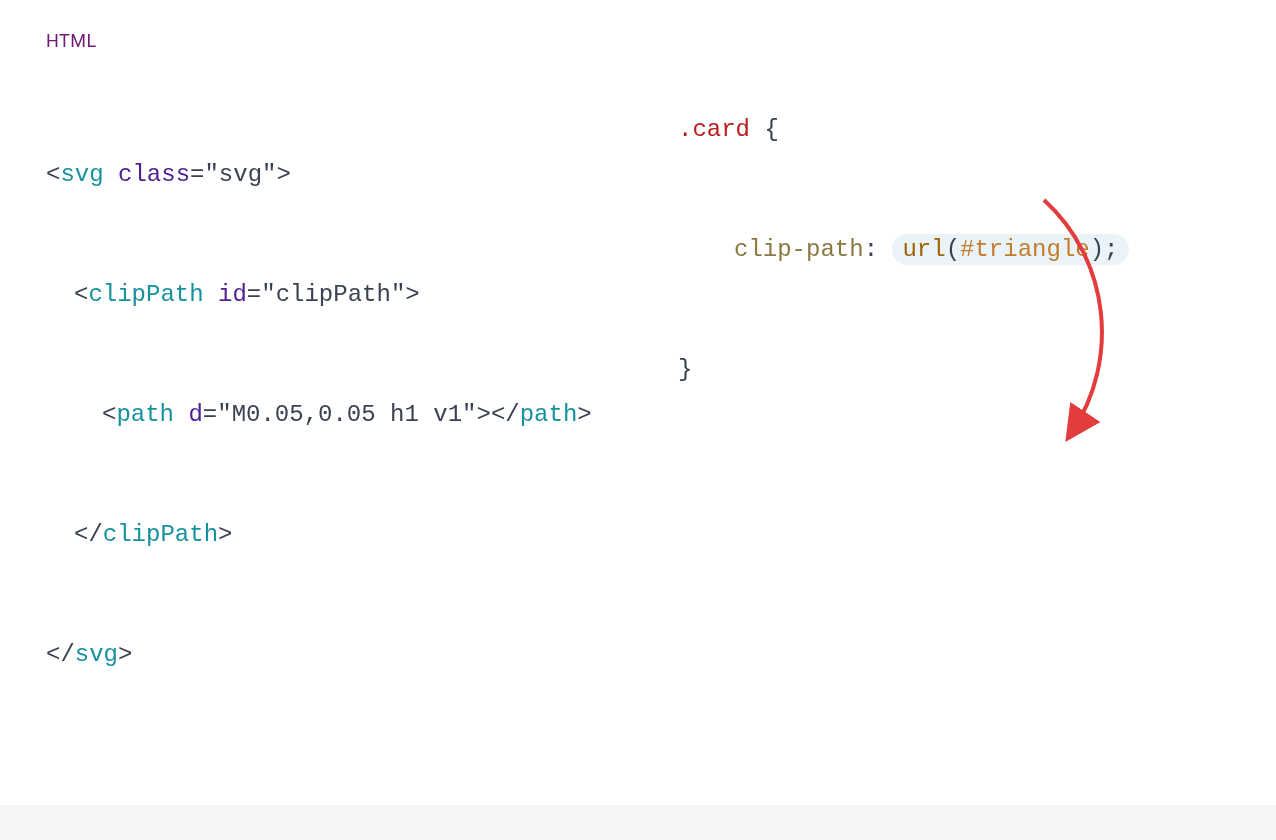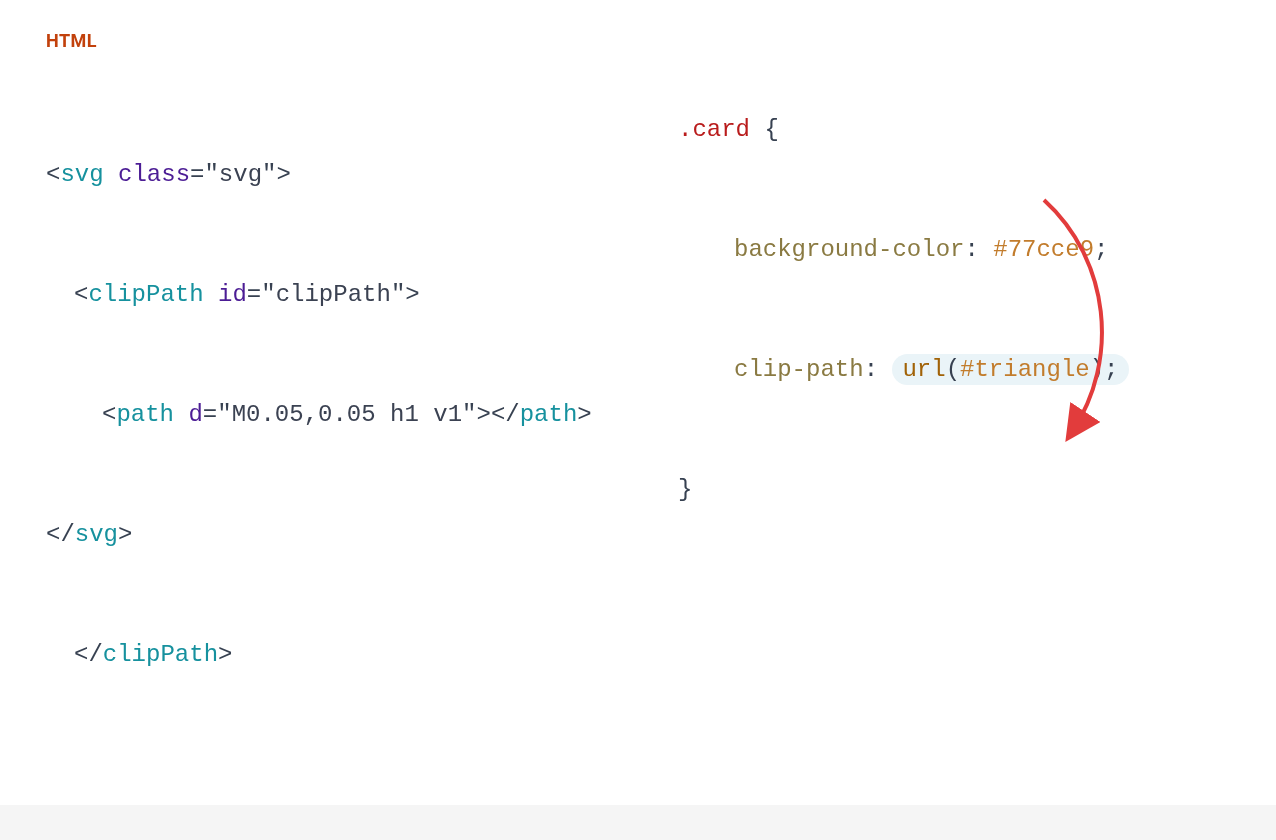--- a/index.html
+++ b/index.html
@@ -12,23 +12,23 @@
   }
   .top {
     display: flex;
     padding: 30px 46px 50px 46px;
     background: #ffffff;
     gap: 80px;
   }
   .column { flex: 1; }
   .col-heading {
     font-size: 18px;
-    font-weight: 700;
+    font-weight: 400;
     letter-spacing: 0.5px;
-    color: #c2410c;
+    color: #701a75;
     margin-bottom: 24px;
   }
   .code {
     font-family: "SFMono-Regular", Consolas, "Liberation Mono", Menlo, Courier, monospace;
     font-size: 24px;
     line-height: 40px;
     color: #374151;
     white-space: pre;
   }
   .ind1 { padding-left: 28px; }
@@ -62,29 +62,28 @@
 </head>
 <body>
 
 <div class="top">
   <div class="column">
     <div class="col-heading">HTML</div>
     <div class="code">
       <div class="line"><span class="tok-punc">&lt;</span><span class="tok-tag">svg</span><span> </span><span class="tok-attr">class</span><span class="tok-punc">=</span><span class="tok-punc">"</span><span class="tok-str">svg</span><span class="tok-punc">"</span><span class="tok-punc">&gt;</span></div>
       <div class="line ind1"><span class="tok-punc">&lt;</span><span class="tok-tag">clipPath</span><span> </span><span class="tok-attr">id</span><span class="tok-punc">=</span><span class="tok-punc">"</span><span class="tok-str">clipPath</span><span class="tok-punc">"</span><span class="tok-punc">&gt;</span></div>
       <div class="line ind2"><span class="tok-punc">&lt;</span><span class="tok-tag">path</span><span> </span><span class="tok-attr">d</span><span class="tok-punc">=</span><span class="tok-punc">"</span><span class="tok-str">M0.05,0.05 h1 v1</span><span class="tok-punc">"</span><span class="tok-punc">&gt;</span><span class="tok-punc">&lt;/</span><span class="tok-tag">path</span><span class="tok-punc">&gt;</span></div>
+      <div class="line ind1"><span class="tok-punc">&lt;/</span><span class="tok-tag">clipPath</span><span class="tok-punc">&gt;</span></div>
       <div class="line"><span class="tok-punc">&lt;/</span><span class="tok-tag">svg</span><span class="tok-punc">&gt;</span></div>
-      <div class="line ind1"><span class="tok-punc">&lt;/</span><span class="tok-tag">clipPath</span><span class="tok-punc">&gt;</span></div>
     </div>
   </div>
 
   <div class="column">
     <div class="code">
       <div class="line"><span class="tok-selector">.card</span><span> {</span></div>
-      <div class="line ind2"><span class="tok-prop">background-color</span><span>: </span><span class="tok-hex">#77cce9</span><span>;</span></div>
       <div class="line ind2"><span class="tok-prop">clip-path</span><span>: </span><span class="highlight"><span class="tok-url">url</span><span>(</span><span class="tok-hex">#triangle</span><span>)</span><span>;</span></span></div>
       <div class="line"><span>}</span></div>
     </div>
   </div>
 </div>
 
 <div class="bottom">
   
 
   

